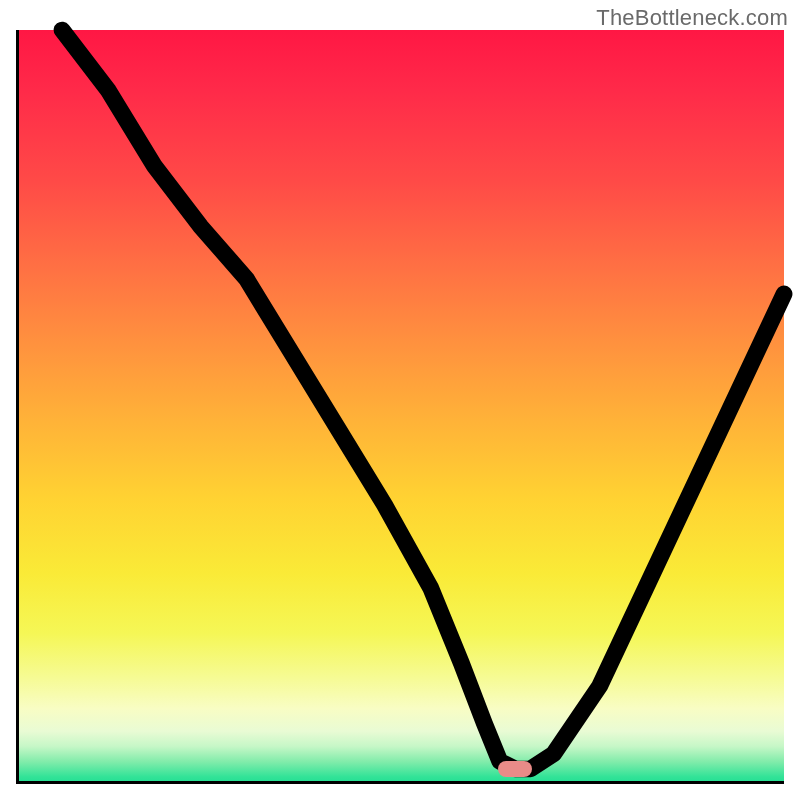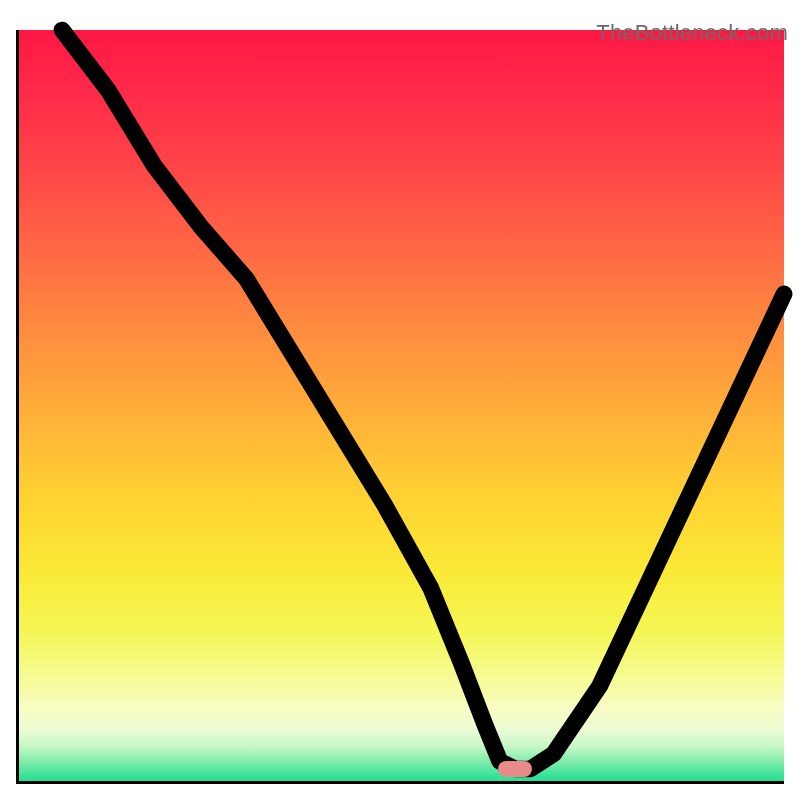--- a/index.html
+++ b/index.html
@@ -10,21 +10,21 @@
     background: #ffffff;
     overflow: hidden;
   }
   .chart-wrap {
     position: relative;
     width: 800px;
     height: 800px;
   }
   .watermark {
     position: absolute;
-    top: 20px;
+    top: 5px;
     right: 12px;
     font-family: Arial, Helvetica, sans-serif;
     font-size: 22px;
     font-weight: 400;
     color: #6a6a6a;
     letter-spacing: 0.2px;
     z-index: 10;
   }
   .plot-area {
     position: absolute;

